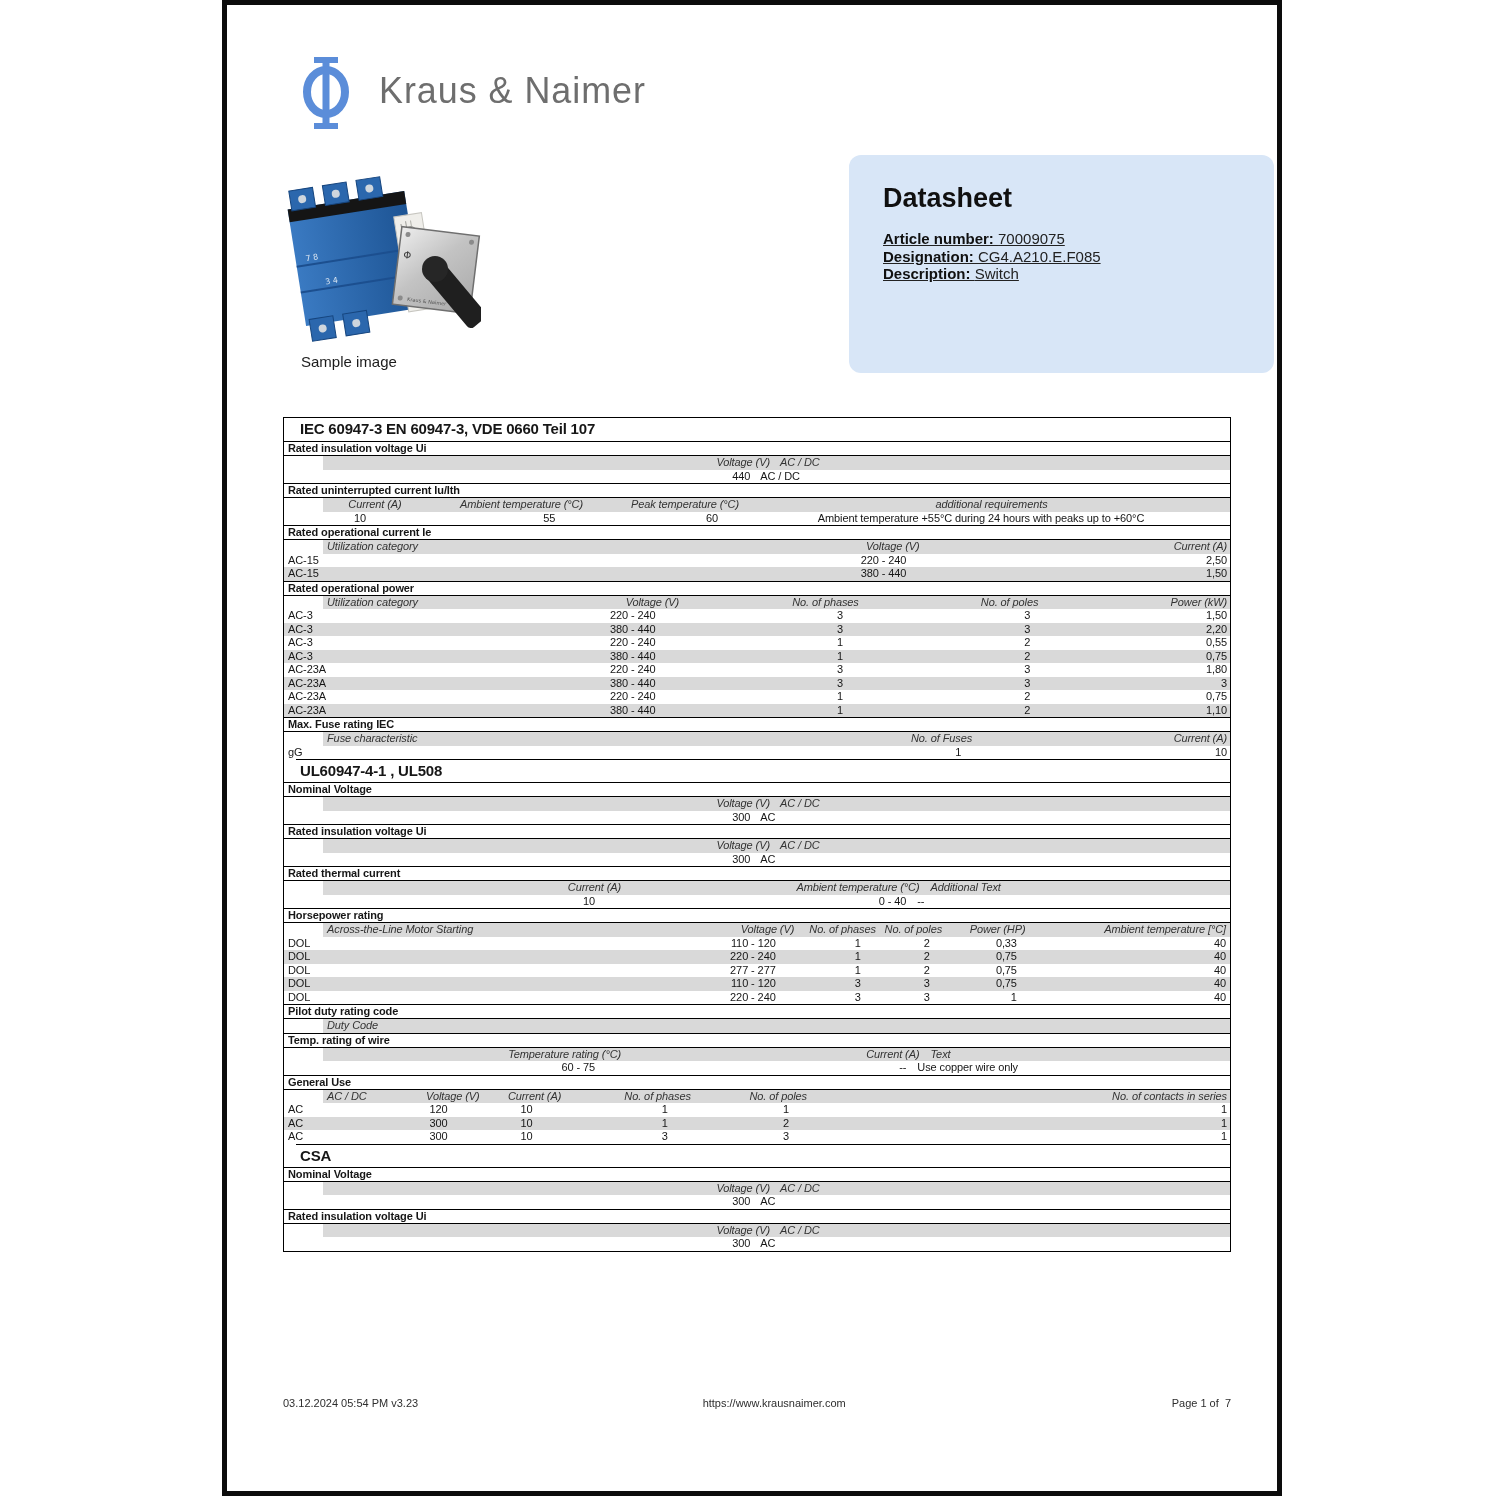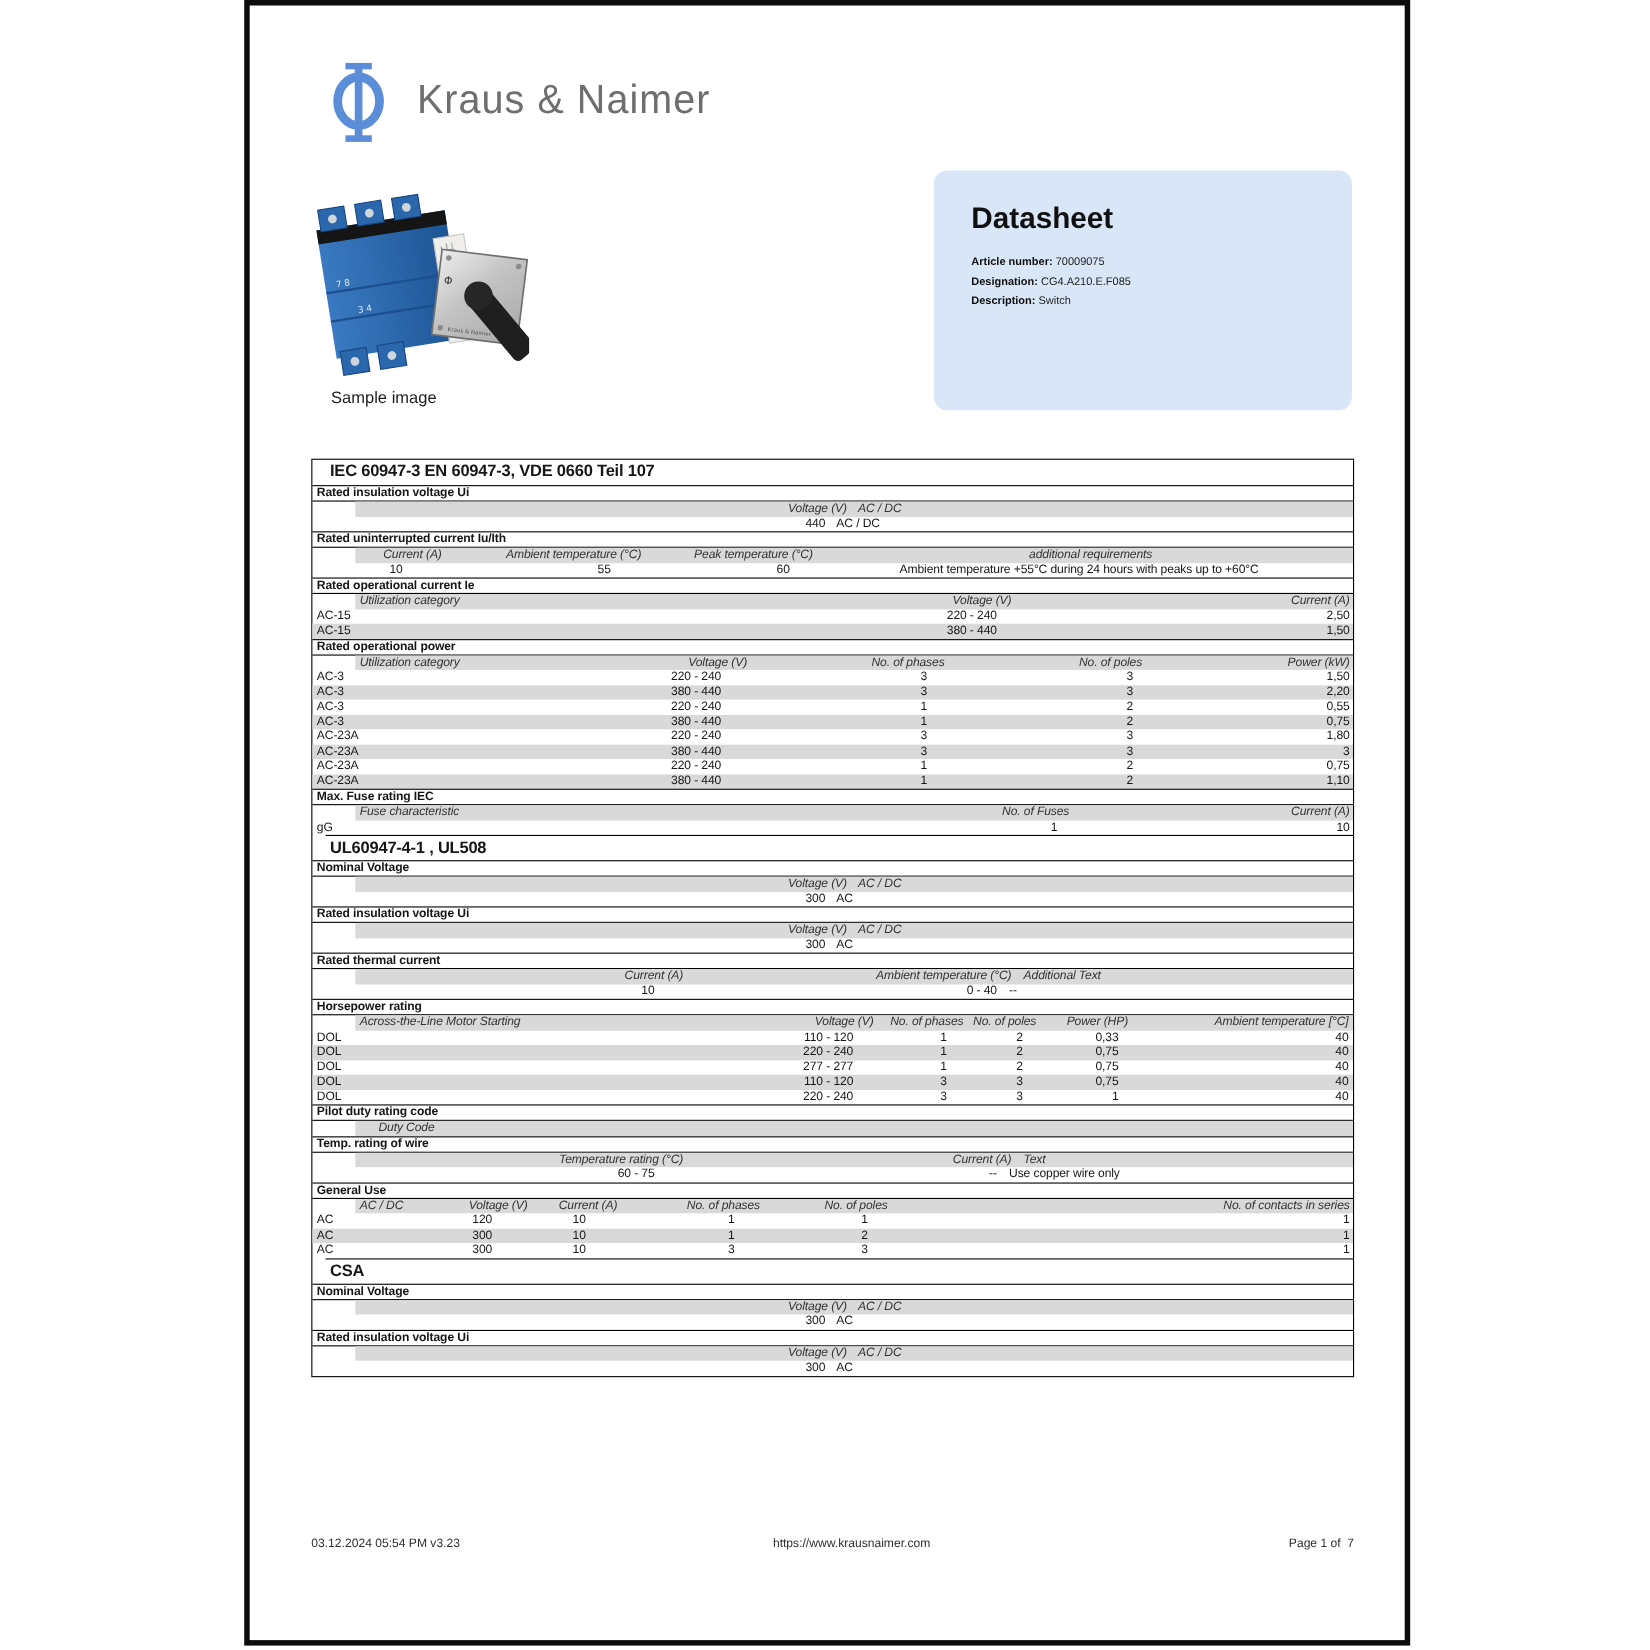--- a/index.html
+++ b/index.html
@@ -19,24 +19,24 @@
   
   .logo-row{position:absolute;left:72px;top:52px;display:flex;align-items:center;}
   .brand-text{font-size:37px;color:#6e6e6e;letter-spacing:1px;margin-left:26px;
     margin-top:-4px;transform:scaleX(.97);transform-origin:left;}
 
   
   .product{position:absolute;left:56px;top:156px;width:198px;height:192px;}
   .sample-caption{position:absolute;left:62px;top:348px;font-size:15px;color:#1c1c1c;margin-left:12px;}
 
   
-  .card{position:absolute;left:622px;top:150px;width:380px;height:218px;
+  .card{position:absolute;left:622px;top:150px;width:425px;height:218px;
     background:var(--card-bg);border-radius:12px;padding:28px 34px;}
   .card-title{font-size:27px;font-weight:bold;color:#101010;margin-bottom:16px;}
-  .card .field{font-size:10px;color:#222;line-height:17.5px;}
+  .card .field{font-size:15px;color:#222;line-height:17.5px;text-decoration:underline;}
   .card .field b{color:#101010;}
 
   
   .tbl{position:absolute;left:56px;top:412px;width:948px;
     border:1px solid #000;font-size:11px;color:#161616;letter-spacing:-0.1px;}
   .row{display:grid;height:13.5px;line-height:13.5px;overflow:hidden;}
   .row.h{background:var(--row-gray);font-style:italic;color:#333;margin-left:39px;}
   .row.d.shade{background:var(--row-gray);}
   .row.sub{height:15px;line-height:12.5px;font-weight:bold;font-size:11px;
     border-top:1px solid #000;border-bottom:1px solid #000;
@@ -73,21 +73,21 @@
   .mid3 .cl2{text-align:left;padding-left:8px;}
 
   .hp{grid-template-columns:30% 22.4% 9% 7.3% 9.2% 1fr;}
   .hp .cl0{text-align:left;padding-left:4px;}
   .hp .cl1,.hp .cl2,.hp .cl3,.hp .cl4,.hp .cl5{text-align:right;padding-right:4px;}
 
   .gen{grid-template-columns:10% 7.6% 9% 14.3% 12.8% 1fr;}
   .gen .cl0{text-align:left;padding-left:4px;}
   .gen .cl1,.gen .cl2,.gen .cl3,.gen .cl4,.gen .cl5{text-align:right;padding-right:3px;}
 
-  .one{grid-template-columns:1fr;padding-left:17px;}
+  .one{grid-template-columns:1fr;}
   .one .cl0{text-align:left;padding-left:4px;}
 
   
   .pagefooter{position:absolute;left:56px;top:1392px;width:948px;
     display:flex;justify-content:space-between;font-size:11px;color:#2e2e2e;}
   .pagefooter .mid{position:absolute;left:50%;transform:translateX(-38%);}
   .pagefooter .right{white-space:pre;padding-left:12px;}
 </style>
 </head>
 <body>

